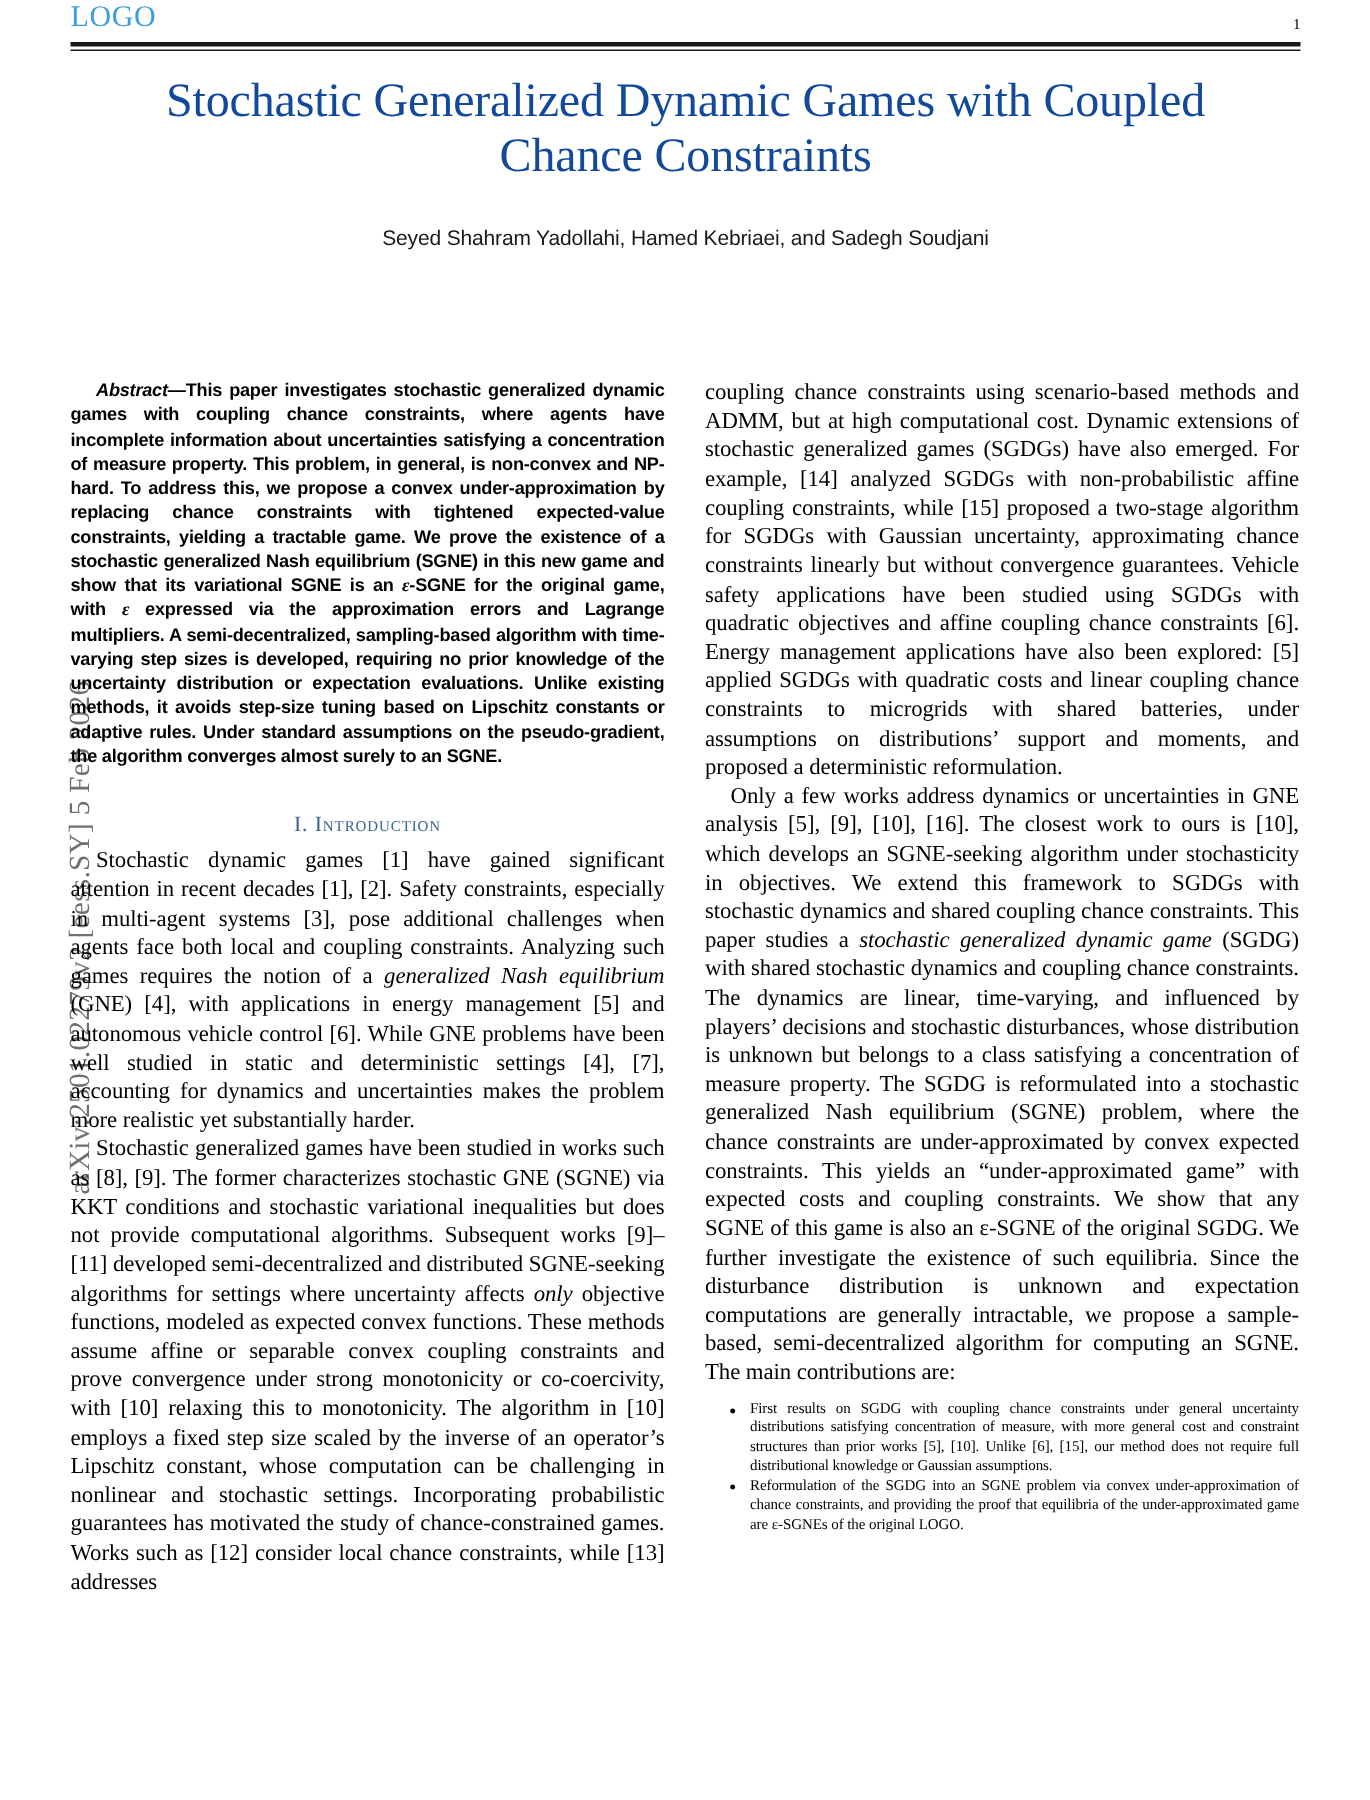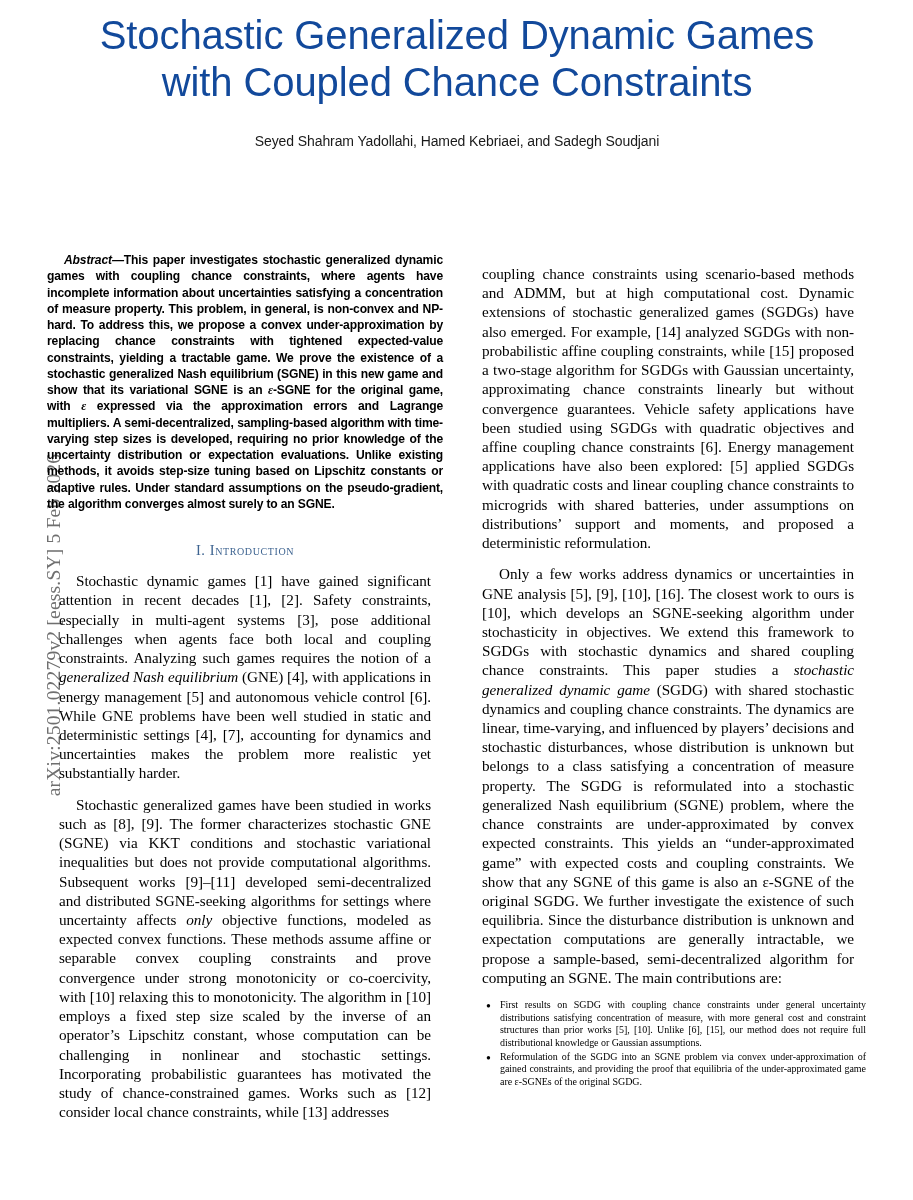--- a/index.html
+++ b/index.html
@@ -71,22 +71,22 @@
     height: 1px;
     background: #1a1a1a;
   }
 
   
   .titleblock {
     margin-top: 12px;
     text-align: center;
   }
   .paper-title {
-    font-family: Liberation Sans, sans-serif;
-    font-size: 40px;
+    font-family: Liberation Serif, serif;
+    font-size: 32px;
     line-height: 1.17;
     color: #12499b;
     font-weight: 400;
     padding: 0 40px;
     letter-spacing: -0.1px;
   }
   .authors {
     margin-top: 27px;
     font-family: "Liberation Sans", "DejaVu Sans", sans-serif;
     font-size: 14px;
@@ -129,21 +129,21 @@
     font-family: "Liberation Serif", "DejaVu Serif", serif;
     font-size: 14.5px;
     font-variant: small-caps;
     color: #3d6390;
     letter-spacing: 0.6px;
   }
   .sec-head .secnum { letter-spacing: 0.6px; }
 
   
   p.body {
-    margin: 12px;
+    margin: 0;
     font-size: 15.2px;
     line-height: 1.265;
     text-align: justify;
     text-indent: 17px;
     hyphens: auto;
     letter-spacing: -0.05px;
   }
   p.body.cont { text-indent: 0; }
   em.it { }
 
@@ -169,20 +169,26 @@
     font-size: 14px;
   }
 </style>
 </head>
 <body>
 
 <div class="arxiv-stamp">arXiv:2501.02279v2  [eess.SY]  5 Feb 2026</div>
 
 <div class="page">
 
+  <div class="hdr">
+    <div class="logo">LOGO</div>
+    <div class="pageno">1</div>
+    <div class="rule-thick"></div>
+    <div class="rule-thin"></div>
+  </div>
 
   <div class="titleblock">
     <div class="paper-title">
       <span>Stochastic Generalized Dynamic Games with</span>
       <span>Coupled Chance Constraints</span>
     </div>
     <div class="authors">Seyed Shahram Yadollahi, Hamed Kebriaei, and Sadegh Soudjani</div>
   </div>
 
   <div class="columns">
@@ -206,19 +212,19 @@
     </div>
 
     <div class="col">
 
       <p class="body cont">coupling chance constraints using scenario-based methods and ADMM, but at high computational cost. Dynamic extensions of stochastic generalized games (SGDGs) have also emerged. For example, [14] analyzed SGDGs with non-probabilistic affine coupling constraints, while [15] proposed a two-stage algorithm for SGDGs with Gaussian uncertainty, approximating chance constraints linearly but without convergence guarantees. Vehicle safety applications have been studied using SGDGs with quadratic objectives and affine coupling chance constraints [6]. Energy management applications have also been explored: [5] applied SGDGs with quadratic costs and linear coupling chance constraints to microgrids with shared batteries, under assumptions on distributions’ support and moments, and proposed a deterministic reformulation.</p>
 
       <p class="body"><span>Only a few works address dynamics or uncertainties in GNE analysis [5], [9], [10], [16]. The closest work to ours is [10], which develops an SGNE-seeking algorithm under stochasticity in objectives. We extend this framework to SGDGs with stochastic dynamics and shared coupling chance constraints. This paper studies a </span><em class="it">stochastic generalized dynamic game</em><span> (SGDG) with shared stochastic dynamics and coupling chance constraints. The dynamics are linear, time-varying, and influenced by players’ decisions and stochastic disturbances, whose distribution is unknown but belongs to a class satisfying a concentration of measure property. The SGDG is reformulated into a stochastic generalized Nash equilibrium (SGNE) problem, where the chance constraints are under-approximated by convex expected constraints. This yields an “under-approximated game” with expected costs and coupling constraints. We show that any SGNE of this game is also an </span><span class="it">ε</span><span>-SGNE of the original SGDG. We further investigate the existence of such equilibria. Since the disturbance distribution is unknown and expectation computations are generally intractable, we propose a sample-based, semi-decentralized algorithm for computing an SGNE. The main contributions are:</span></p>
 
       <ul class="contrib">
         <li><span>First results on SGDG with coupling chance constraints under general uncertainty distributions satisfying concentration of measure, with more general cost and constraint structures than prior works [5], [10]. Unlike [6], [15], our method does not require full distributional knowledge or Gaussian assumptions.</span></li>
-        <li><span>Reformulation of the SGDG into an SGNE problem via convex under-approximation of gained constraints, and providing the proof that equilibria of the under-approximated game are </span><span class="it">ε</span><span>-SGNEs of the original SGDG.</span></li>
+        <li><span>Reformulation of the SGDG into an SGNE problem via convex under-approximation of chance constraints, and providing the proof that equilibria of the under-approximated game are </span><span class="it">ε</span><span>-SGNEs of the original LOGO.</span></li>
       </ul>
 
     </div>
 
   </div>
 </div>
 
 </body></html>

